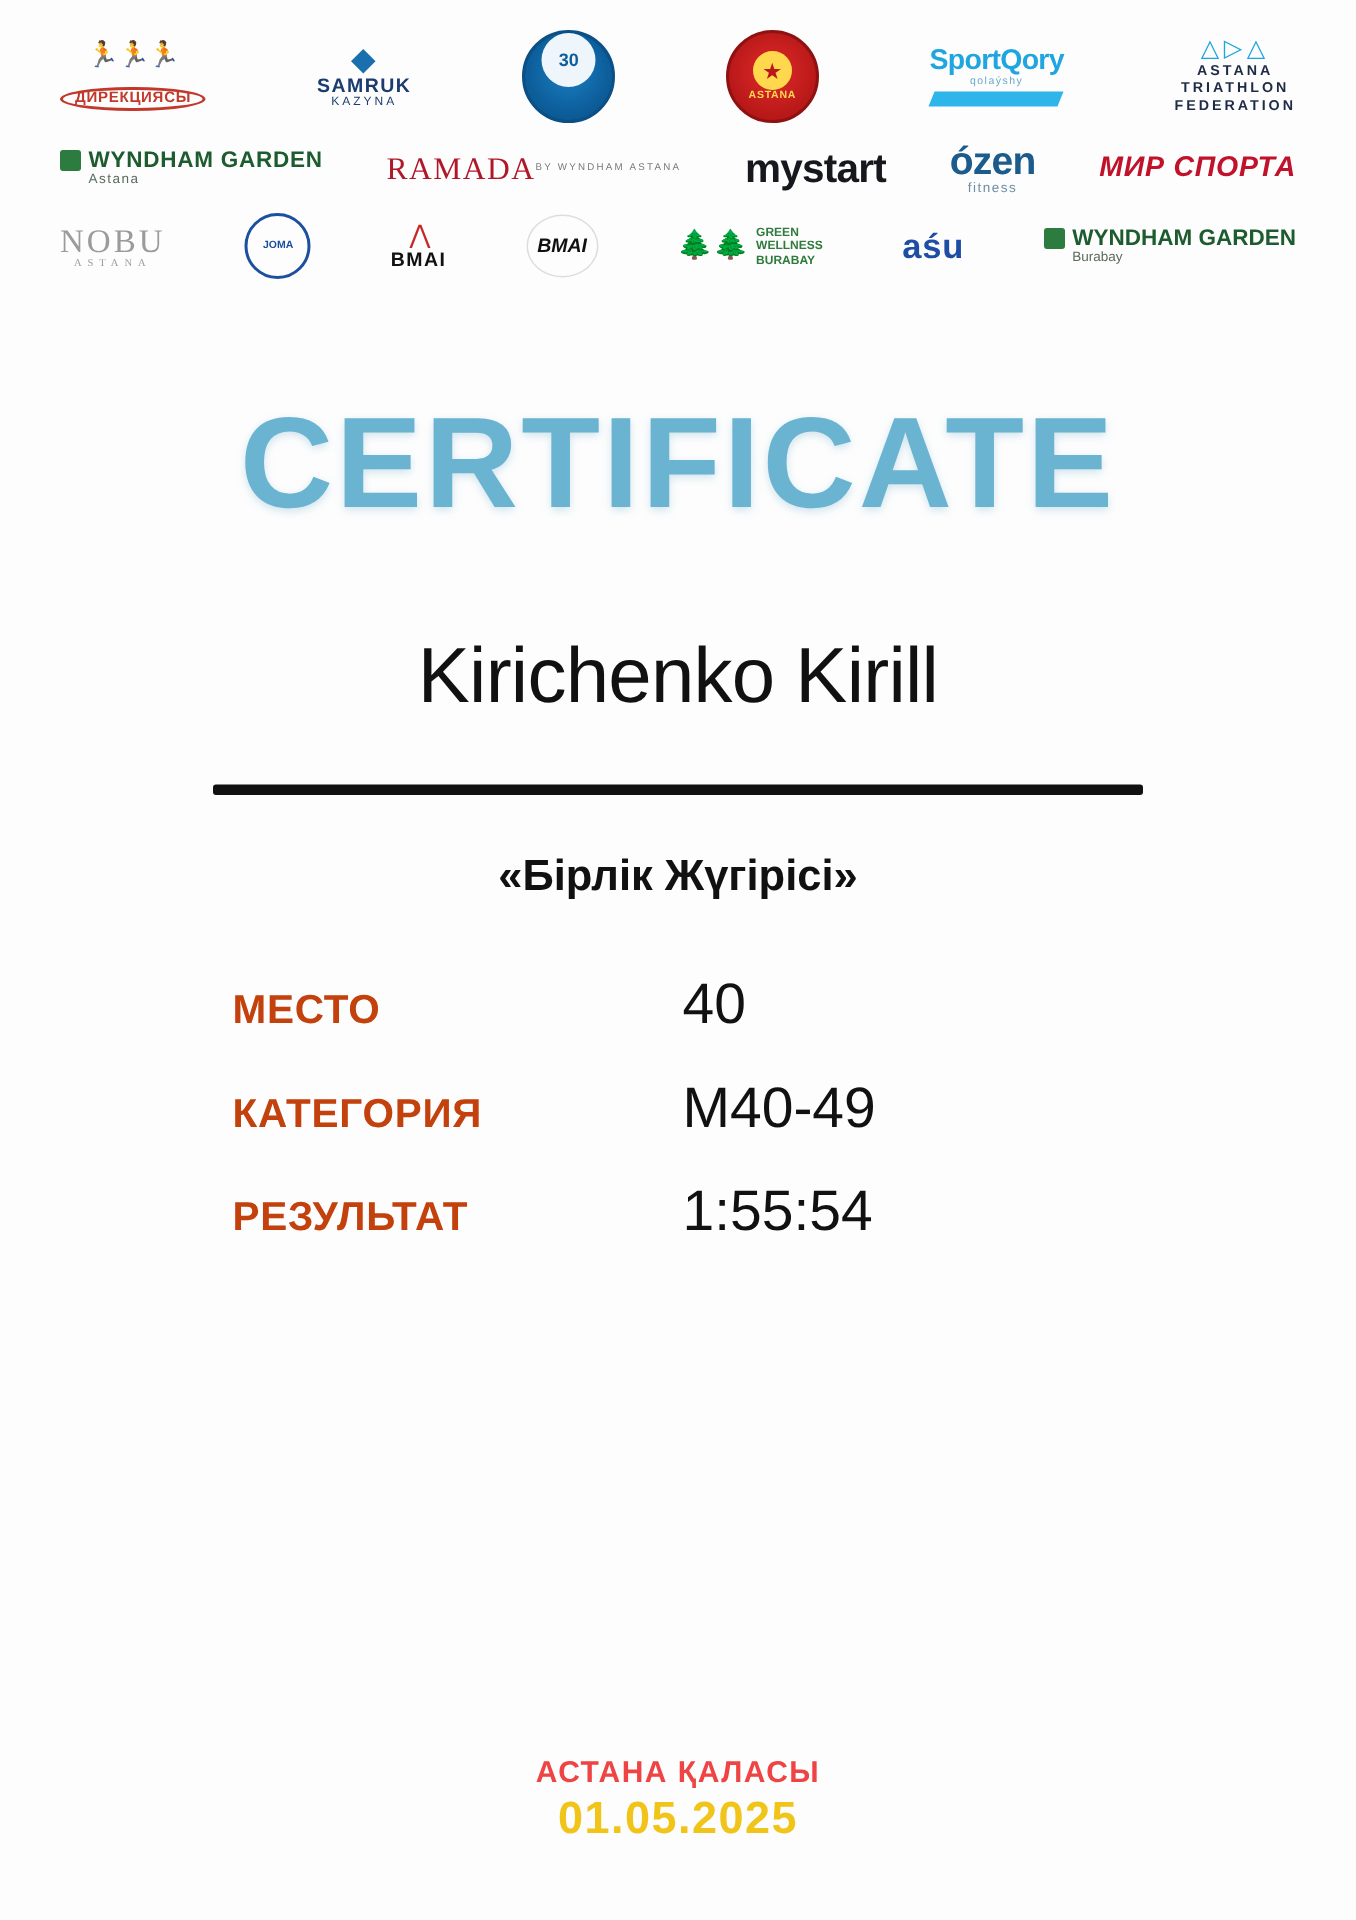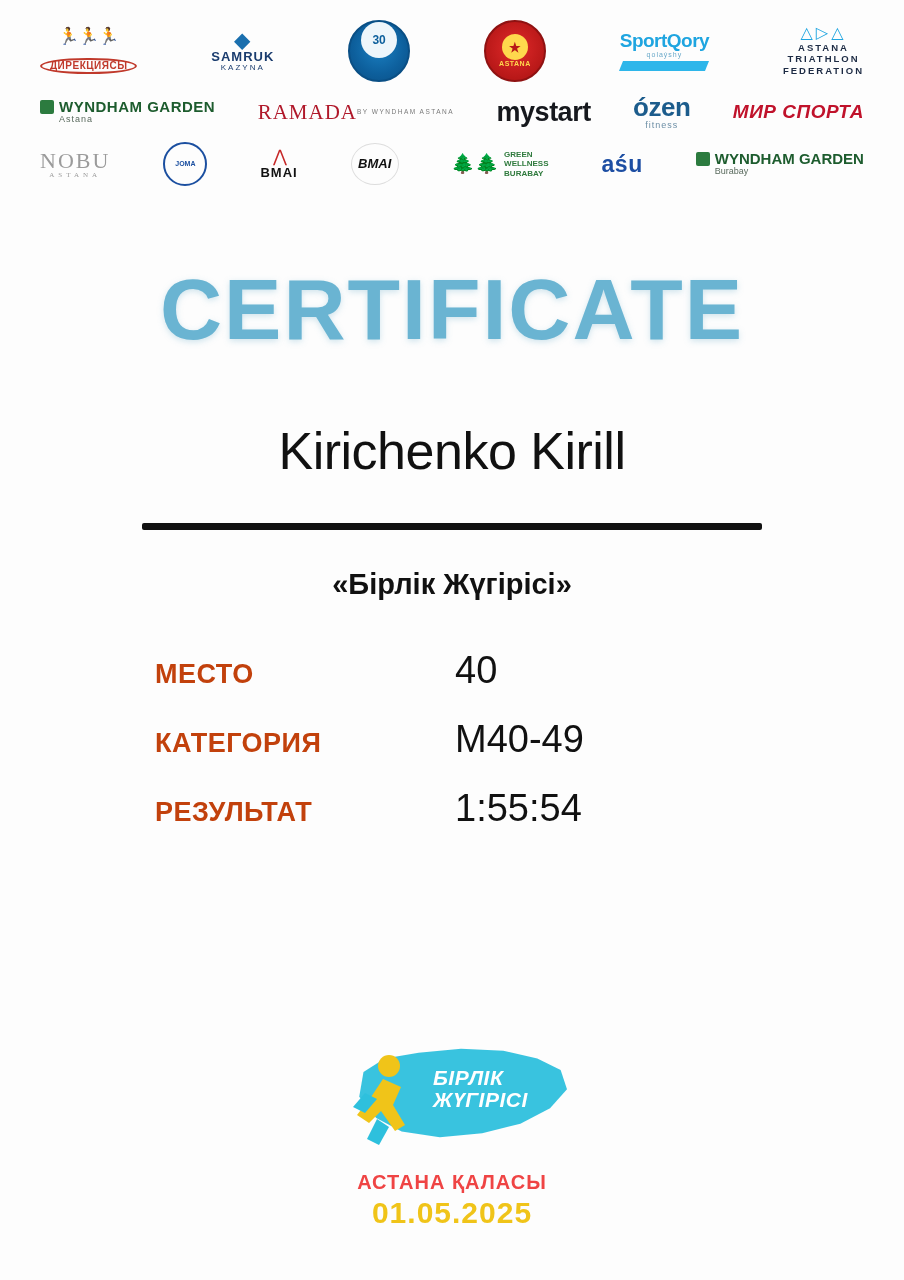--- a/index.html
+++ b/index.html
@@ -405,30 +405,17 @@
       <div class="result-label">КАТЕГОРИЯ</div>
       <div class="result-value">M40-49</div>
     </div>
     <div class="result-row">
       <div class="result-label">РЕЗУЛЬТАТ</div>
       <div class="result-value">1:55:54</div>
     </div>
   </div>
 
   <div class="emblem-wrap">
-    <div class="emblem">
-      <div class="kz-map"></div>
-      <svg class="runner" viewBox="0 0 76 98">
-        <circle cx="46" cy="13" r="11" fill="#f0c419"></circle>
-        <path d="M40 26 L58 34 L50 52 L62 72 L52 78 L38 58 L26 70 L14 62 L28 44 Z" fill="#f0c419"></path>
-        <path d="M22 40 L34 46 L22 60 L10 54 Z" fill="#2ec0dd"></path>
-        <path d="M34 66 L46 74 L36 92 L24 86 Z" fill="#2ec0dd"></path>
-      </svg>
-      <div class="emblem-text">
-        <div>БІРЛІК</div>
-        <div>ЖҮГІРІСІ</div>
-      </div>
-    </div>
     <div class="emblem-city">АСТАНА ҚАЛАСЫ</div>
     <div class="emblem-date">01.05.2025</div>
   </div>
 
 </div>
 
 </body></html>

